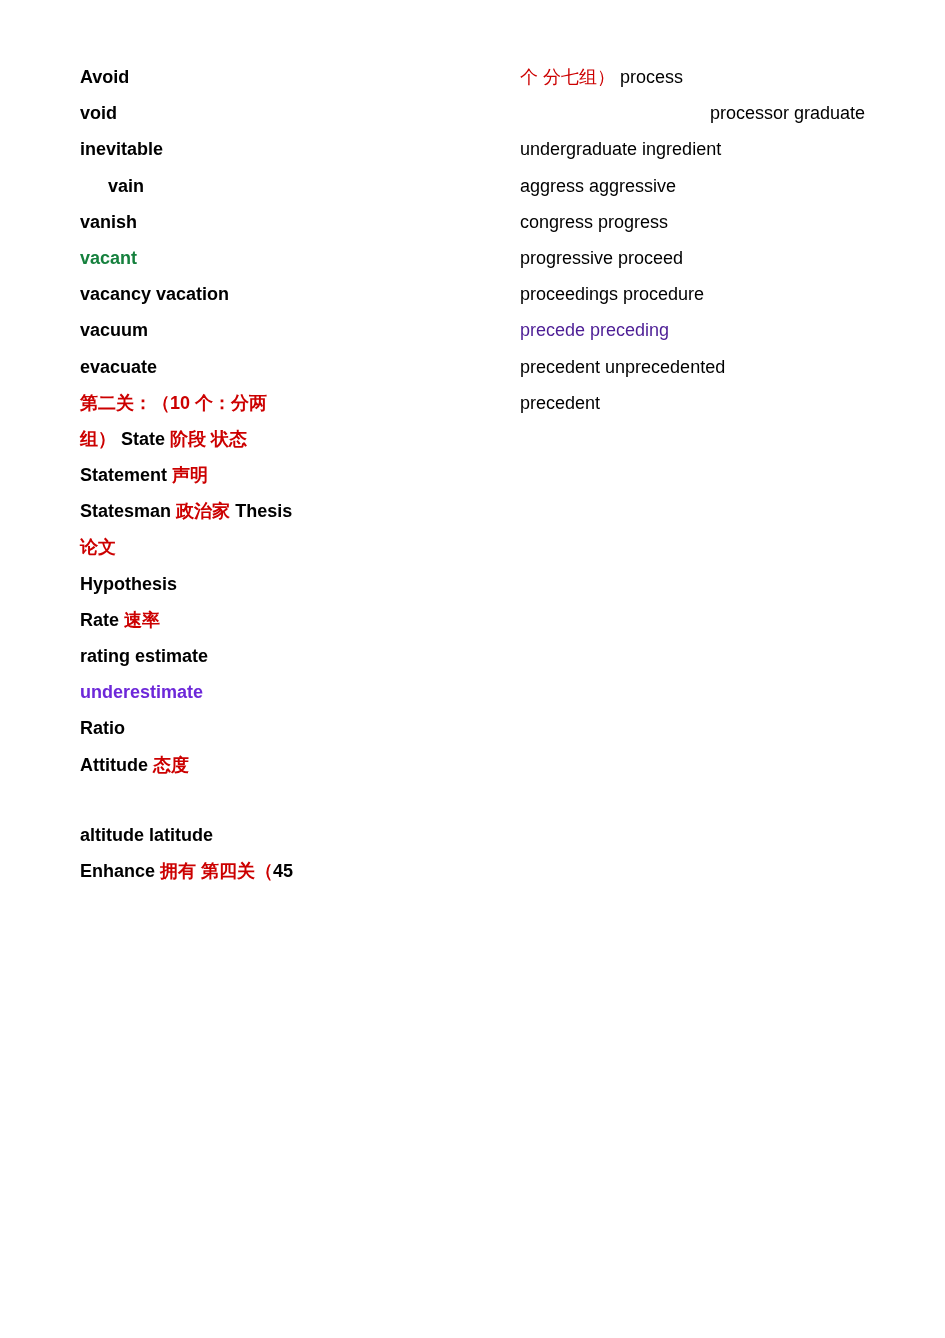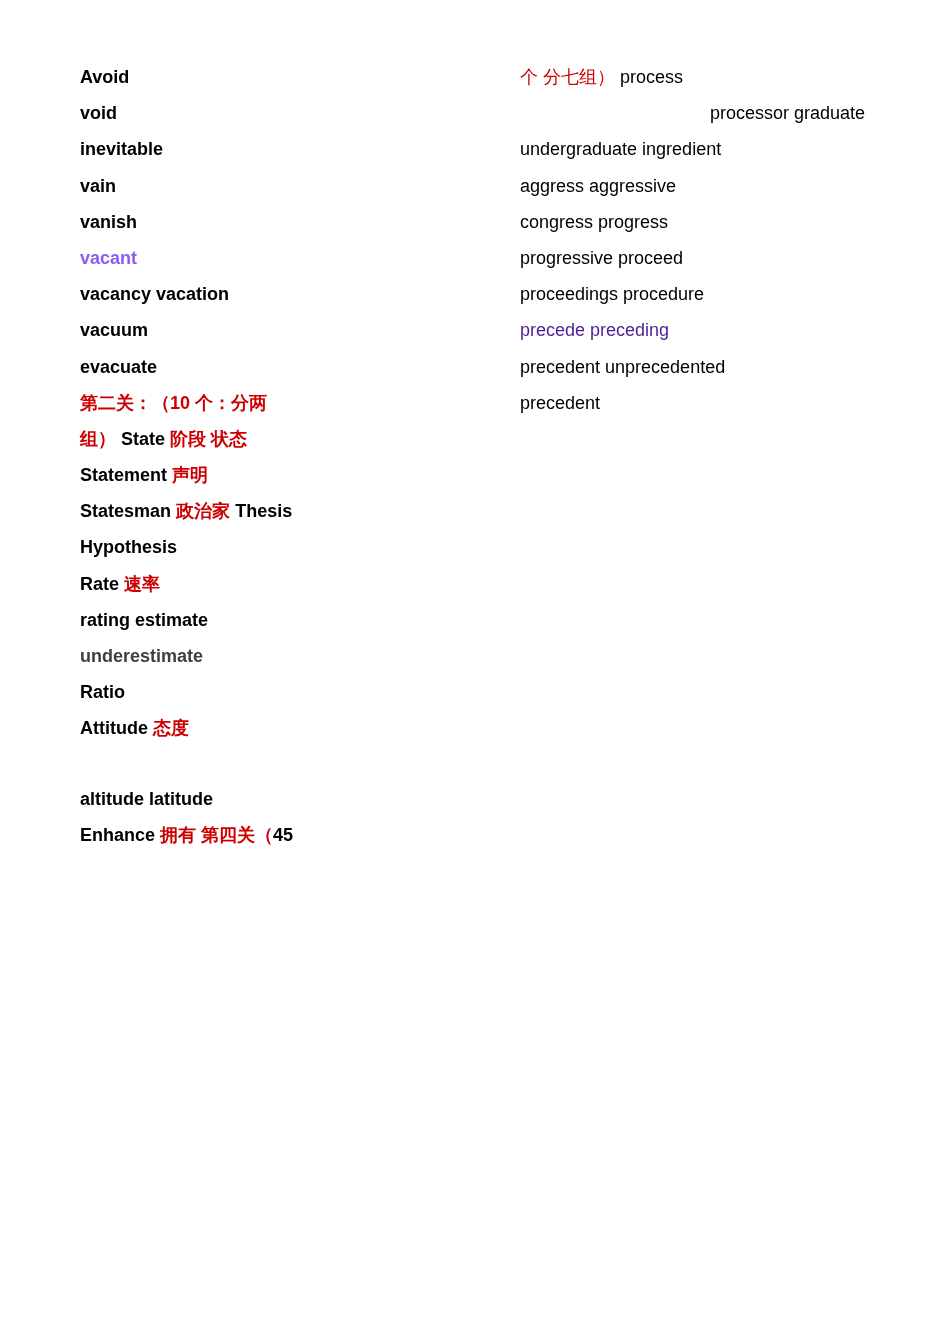--- a/index.html
+++ b/index.html
@@ -44,34 +44,35 @@
     }
   </style>
 </head>
 <body>
 
 <div class="content-layout">
   <div class="left-column" id="left-col">
   <span class="english word-item" style="color: rgb(0, 0, 0);">Avoid</span>
       <span class="english word-item" style="color: rgb(0, 0, 0);">void</span>
       <span class="english word-item" style="color: rgb(0, 0, 0);">inevitable</span>
-      <span class="english word-item" style="color: rgb(0, 0, 0);">vain</span>
+      <span class="english word-item" style="color: rgb(0, 0, 0); margin-left: 28px;">vain</span>
       <span class="english word-item" style="color: rgb(0, 0, 0);">vanish</span>
-      <span class="english word-item" style="color: #8b5cf6;">vacant</span>
+      <span class="english word-item" style="color: #15803d;">vacant</span>
       <span class="english word-item" style="color: rgb(0, 0, 0);">vacancy  vacation</span>
       <span class="english word-item" style="color: rgb(0, 0, 0);">vacuum</span>
       <span class="english word-item" style="color: rgb(0, 0, 0);">evacuate</span>
       <span class="english word-item" style="color: rgb(204, 0, 0);">第二关：（10 个：分两</span>
       <span class="english word-item"><span style="color:#cc0000;">组</span><span style="color:#cc0000;">）</span><span style="color:#000000;"> </span><span style="color:#000000;"> </span><span style="color:#000000;">S</span><span style="color:#000000;">t</span><span style="color:#000000;">a</span><span style="color:#000000;">t</span><span style="color:#000000;">e</span><span style="color:#000000;"> </span><span style="color:#cc0000;">阶</span><span style="color:#cc0000;">段</span><span style="color:#000000;"> </span><span style="color:#cc0000;">状</span><span style="color:#cc0000;">态</span></span>
       <span class="english word-item"><span style="color:#000000;">S</span><span style="color:#000000;">t</span><span style="color:#000000;">a</span><span style="color:#000000;">t</span><span style="color:#000000;">e</span><span style="color:#000000;">m</span><span style="color:#000000;">e</span><span style="color:#000000;">n</span><span style="color:#000000;">t</span><span style="color:#000000;"> </span><span style="color:#000000;"> </span><span style="color:#cc0000;">声</span><span style="color:#cc0000;">明</span></span>
       <span class="english word-item"><span style="color:#000000;">S</span><span style="color:#000000;">t</span><span style="color:#000000;">a</span><span style="color:#000000;">t</span><span style="color:#000000;">e</span><span style="color:#000000;">s</span><span style="color:#000000;">m</span><span style="color:#000000;">a</span><span style="color:#000000;">n</span><span style="color:#000000;"> </span><span style="color:#000000;"> </span><span style="color:#cc0000;">政</span><span style="color:#cc0000;">治</span><span style="color:#cc0000;">家</span><span style="color:#000000;"> </span><span style="color:#000000;"> </span><span style="color:#000000;">T</span><span style="color:#000000;">h</span><span style="color:#000000;">e</span><span style="color:#000000;">s</span><span style="color:#000000;">i</span><span style="color:#000000;">s</span></span>
+      <span class="english word-item" style="color: rgb(204, 0, 0);">论文</span>
       <span class="english word-item" style="color: rgb(0, 0, 0);">Hypothesis</span>
       <span class="english word-item"><span style="color:#000000;">R</span><span style="color:#000000;">a</span><span style="color:#000000;">t</span><span style="color:#000000;">e</span><span style="color:#000000;"> </span><span style="color:#000000;"> </span><span style="color:#cc0000;">速</span><span style="color:#cc0000;">率</span></span>
       <span class="english word-item" style="color: rgb(0, 0, 0);">rating  estimate</span>
-      <span class="english word-item" style="color: #404040;">underestimate</span>
+      <span class="english word-item" style="color: #6d28d9;">underestimate</span>
       <span class="english word-item" style="color: rgb(0, 0, 0);">Ratio</span>
       <span class="english word-item"><span style="color:#000000;">A</span><span style="color:#000000;">t</span><span style="color:#000000;">t</span><span style="color:#000000;">i</span><span style="color:#000000;">t</span><span style="color:#000000;">u</span><span style="color:#000000;">d</span><span style="color:#000000;">e</span><span style="color:#000000;"> </span><span style="color:#000000;"> </span><span style="color:#cc0000;">态</span><span style="color:#cc0000;">度</span></span>
       <span class="english word-item" style="color: rgb(0, 0, 0); margin-top: 36px;">altitude  latitude</span>
       <span class="english word-item"><span style="color:#000000;">E</span><span style="color:#000000;">n</span><span style="color:#000000;">h</span><span style="color:#000000;">a</span><span style="color:#000000;">n</span><span style="color:#000000;">c</span><span style="color:#000000;">e</span><span style="color:#000000;"> </span><span style="color:#000000;"> </span><span style="color:#cc0000;">拥</span><span style="color:#cc0000;">有</span><span style="color:#000000;"> </span><span style="color:#000000;"> </span><span style="color:#cc0000;">第</span><span style="color:#cc0000;">四</span><span style="color:#cc0000;">关</span><span style="color:#cc0000;">（</span><span style="color:#000000;">4</span><span style="color:#000000;">5</span></span>
     </div>
   <div class="right-column" id="right-col">
   <span class="right-word word-item"><span style="color:#cc0000;">个</span><span style="color:#000000;"> </span><span style="color:#000000;"> </span><span style="color:#cc0000;">分</span><span style="color:#cc0000;">七</span><span style="color:#cc0000;">组</span><span style="color:#cc0000;">）</span><span style="color:#000000;"> </span><span style="color:#000000;"> </span><span style="color:#000000;">p</span><span style="color:#000000;">r</span><span style="color:#000000;">o</span><span style="color:#000000;">c</span><span style="color:#000000;">e</span><span style="color:#000000;">s</span><span style="color:#000000;">s</span></span>
       <span class="right-word word-item" style="color: rgb(0, 0, 0); text-align: right;">processor  graduate</span>
       <span class="right-word word-item" style="color: rgb(0, 0, 0);">undergraduate  ingredient</span>
       <span class="right-word word-item" style="color: rgb(0, 0, 0);">aggress  aggressive</span>

